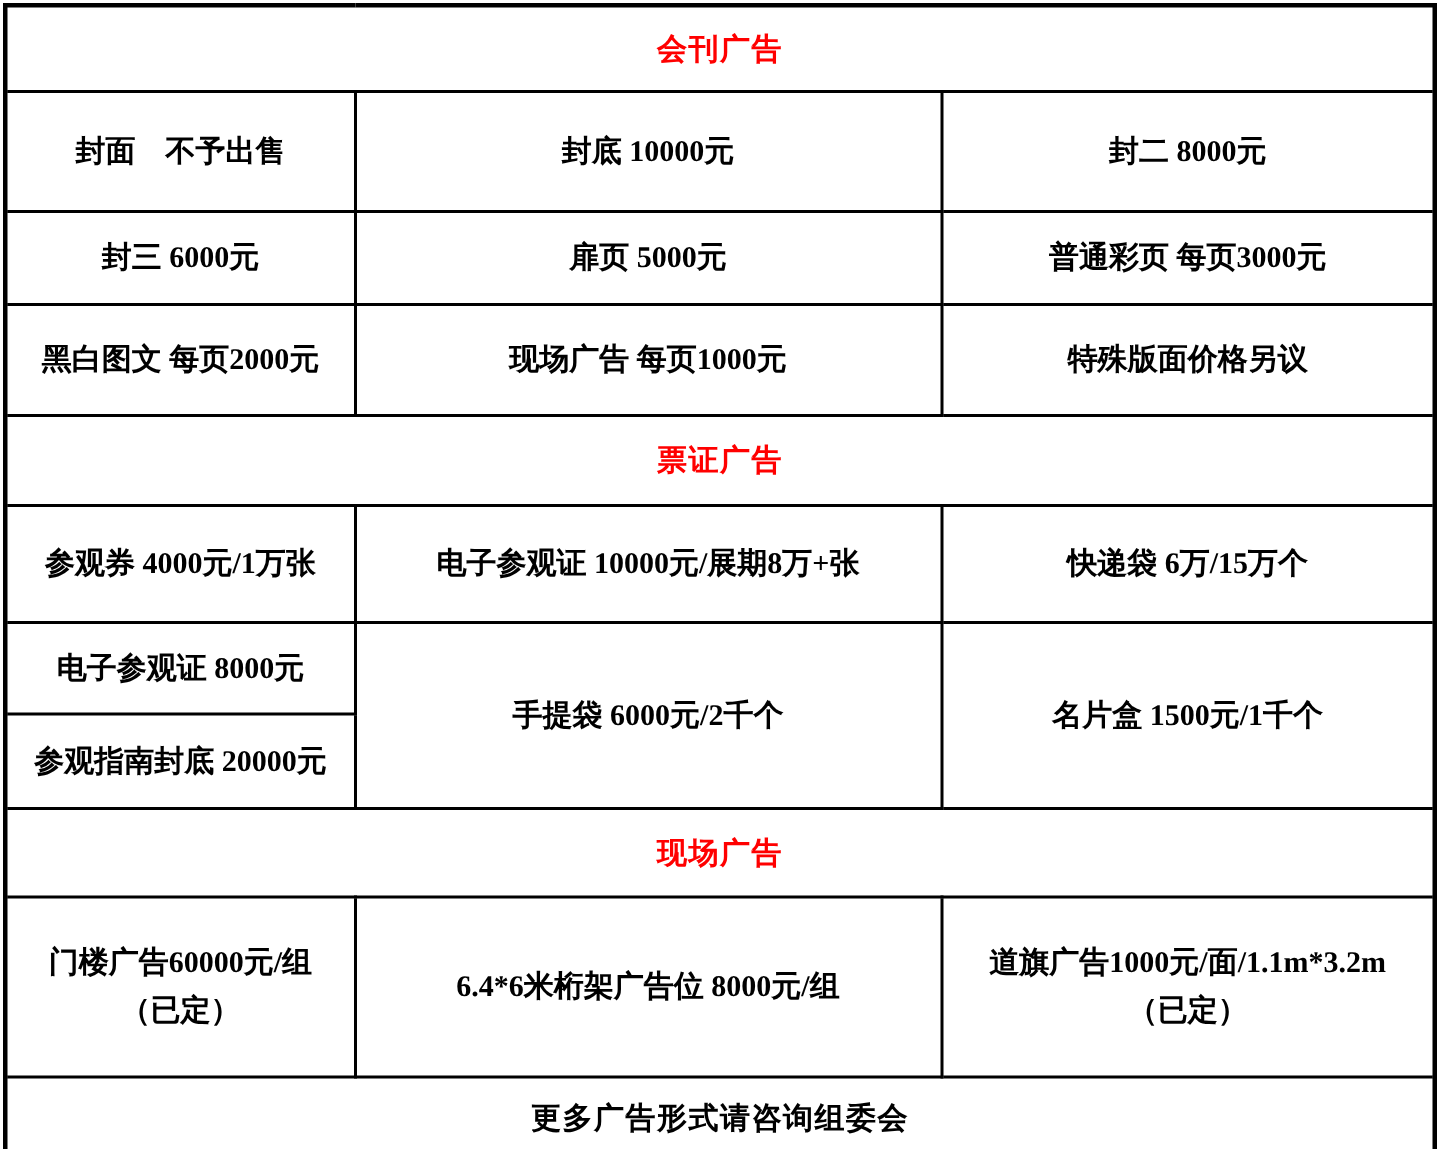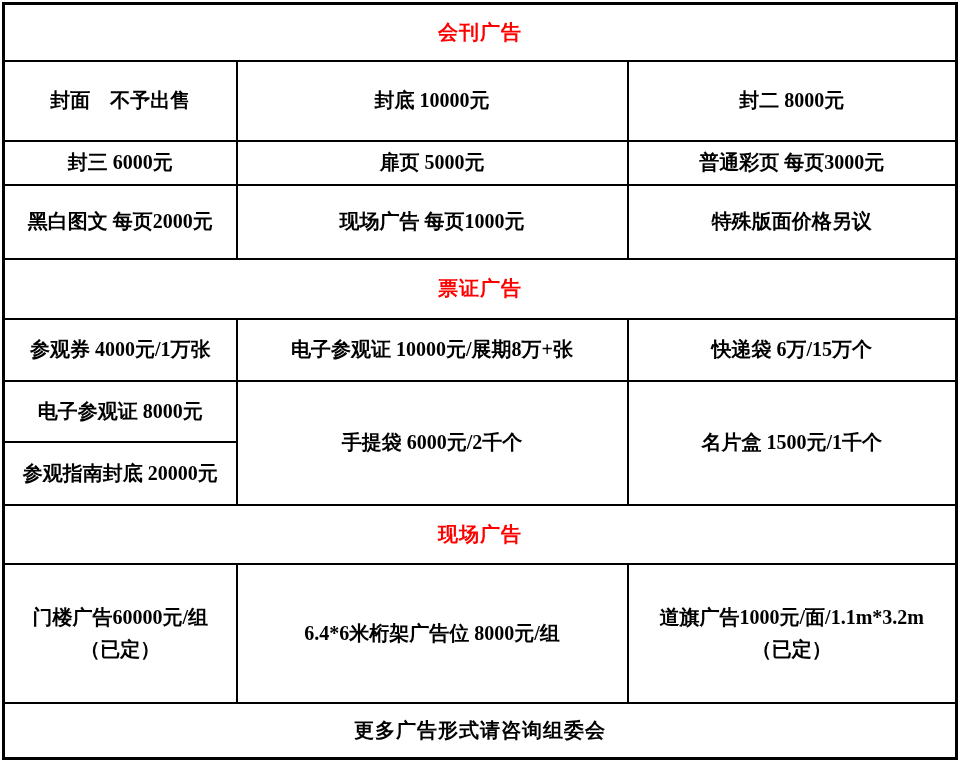--- a/index.html
+++ b/index.html
@@ -58,52 +58,52 @@
 
     <tbody>
         <tr style="height:57px">
       <td colspan="3" class="section-title">会刊广告</td>
     </tr>
     <tr style="height:80px">
       <td>封面　不予出售</td>
       <td>封底 10000元</td>
       <td>封二 8000元</td>
     </tr>
-    <tr style="height:44px">
+    <tr style="height:62px">
       <td>封三 6000元</td>
       <td>扉页 5000元</td>
       <td>普通彩页 每页3000元</td>
     </tr>
     <tr style="height:74px">
       <td>黑白图文 每页2000元</td>
       <td>现场广告 每页1000元</td>
       <td>特殊版面价格另议</td>
     </tr>
 
     <tr style="height:60px">
       <td colspan="3" class="section-title">票证广告</td>
     </tr>
-    <tr style="height:62px">
+    <tr style="height:78px">
       <td>参观券 4000元/1万张</td>
       <td>电子参观证 10000元/展期8万+张</td>
       <td>快递袋 6万/15万个</td>
     </tr>
     <tr style="height:61px">
       <td>电子参观证 8000元</td>
       <td rowspan="2">手提袋 6000元/2千个</td>
       <td rowspan="2">名片盒 1500元/1千个</td>
     </tr>
     <tr style="height:63px">
       <td>参观指南封底 20000元</td>
     </tr>
 
     <tr style="height:59px">
       <td colspan="3" class="section-title">现场广告</td>
     </tr>
-    <tr style="height:139px">
+    <tr style="height:120px">
       <td class="multiline">门楼广告60000元/组
 （已定）</td>
       <td>6.4*6米桁架广告位 8000元/组</td>
       <td class="multiline">道旗广告1000元/面/1.1m*3.2m
 （已定）</td>
     </tr>
 
     <tr style="height:56px">
       <td colspan="3" class="footer-cell">更多广告形式请咨询组委会</td>
     </tr>

